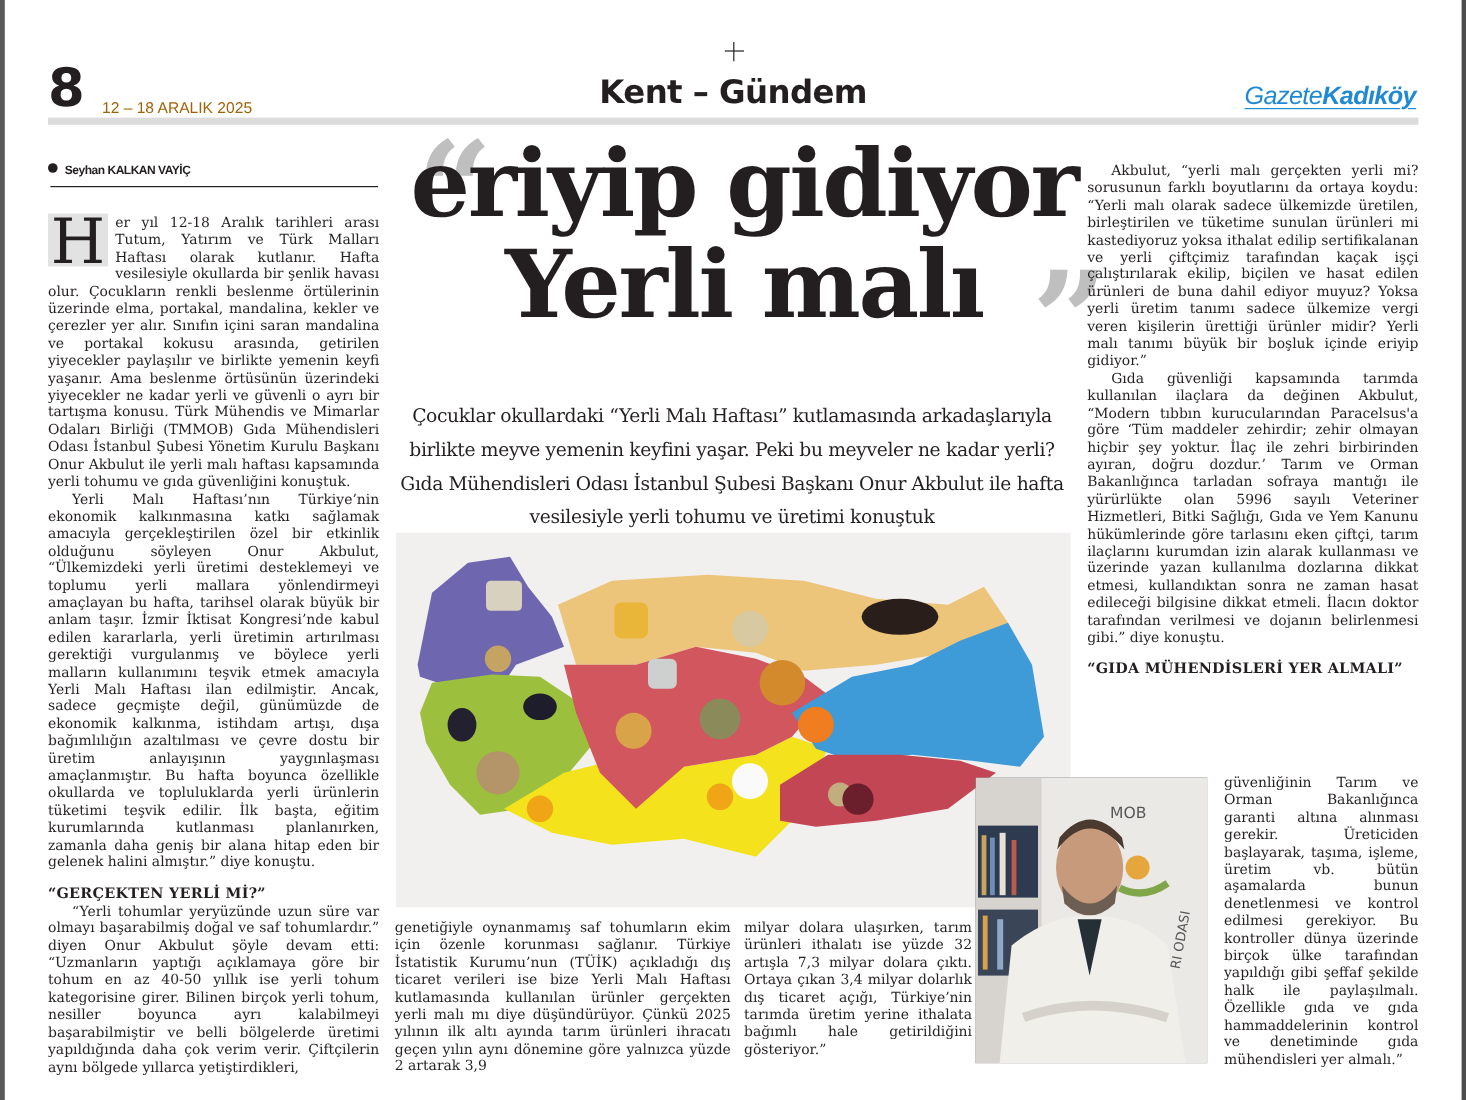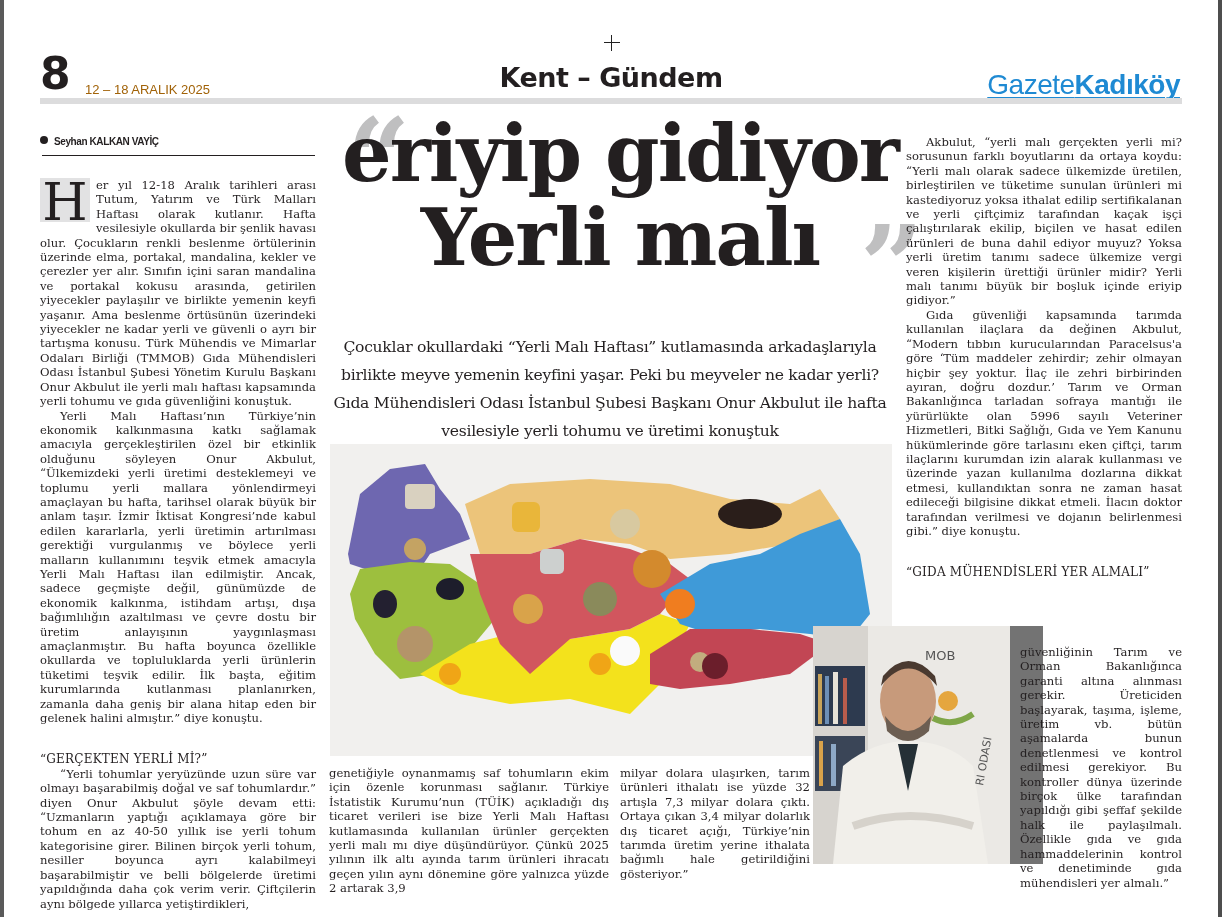--- a/index.html
+++ b/index.html
@@ -9,45 +9,45 @@
   .edge-left { position: absolute; left: 0; top: 0; width: 4px; height: 917px; background: #5a5a5a; }
   .edge-right { position: absolute; right: 0; top: 0; width: 4px; height: 917px; background: #4d4d4d; }
 
   .crop-mark { position: absolute; left: 604px; top: 35px; width: 16px; height: 16px; }
   .crop-mark::before { content: ""; position: absolute; left: 7px; top: 0; width: 1px; height: 16px; background: #222; }
   .crop-mark::after { content: ""; position: absolute; top: 7px; left: 0; height: 1px; width: 16px; background: #222; }
 
   .page-num { position: absolute; left: 40px; top: 50px; font-family: "DejaVu Sans", sans-serif; font-weight: bold; font-size: 44px; line-height: 48px; letter-spacing: -1px; }
   .issue-date { position: absolute; left: 85px; top: 82px; font-family: "Liberation Sans", sans-serif; font-size: 13px; color: #a16207; }
   .section-title { position: absolute; left: 0; width: 1222px; text-align: center; top: 62px; font-family: "DejaVu Sans", sans-serif; font-weight: bold; font-size: 27px; letter-spacing: -0.5px; }
-  .brand { position: absolute; right: 42px; top: 69px; font-family: "Liberation Sans", sans-serif; font-size: 28px; color: #1f8ad3; text-decoration: underline; text-decoration-thickness: 1px; text-underline-offset: 3px; letter-spacing: -0.5px; }
+  .brand { position: absolute; right: 42px; top: 69px; font-family: "Liberation Sans", sans-serif; font-size: 21px; color: #1f8ad3; text-decoration: underline; text-decoration-thickness: 1px; text-underline-offset: 3px; letter-spacing: -0.5px; font-style: italic; }
   .brand b { font-weight: bold; }
   .header-rule { position: absolute; left: 40px; top: 98px; width: 1142px; height: 6px; background: #dcdcdd; }
 
   .byline { position: absolute; left: 40px; top: 136px; font-family: "Liberation Sans", sans-serif; font-weight: bold; font-size: 10px; letter-spacing: -0.4px; }
   .byline .dot { display: inline-block; width: 8px; height: 8px; border-radius: 50%; background: #231f20; margin-right: 6px; vertical-align: 1px; }
   .byline-rule { position: absolute; left: 42px; top: 155px; width: 273px; height: 1px; background: #231f20; }
 
   .col { position: absolute; font-size: 11.6px; line-height: 14.4px; text-align: justify; hyphens: manual; color: #231f20; }
   .col p { text-indent: 20px; }
   .col p.noindent { text-indent: 0; }
-  .col h3 { font-size: 12px; font-weight: normal; margin-top: 27px; letter-spacing: 0.2px; text-align: left; }
+  .col h3 { font-size: 12px; font-weight: bold; margin-top: 12px; letter-spacing: 0.2px; text-align: left; }
 
   .col-left { left: 40px; top: 178px; width: 276px; }
   .dropcap { float: left; width: 50px; height: 44px; background: #e2e2e3; margin: 0 6px 0 0; font-size: 52px; line-height: 48px; text-align: center; font-family: "DejaVu Serif", serif; color: #231f20; }
 
   .headline { position: absolute; left: 340px; top: 112px; width: 560px; font-family: "DejaVu Serif", serif; font-weight: bold; font-size: 78px; line-height: 84px; text-align: center; letter-spacing: -2px; color: #231f20; }
   .quote-open, .quote-close { position: absolute; font-family: "DejaVu Serif", serif; font-weight: bold; font-size: 110px; color: #bfbfc0; line-height: 1; }
   .quote-open { left: 347px; top: 104px; }
   .quote-close { left: 860px; top: 212px; }
 
   .deck { position: absolute; left: 330px; top: 333px; width: 560px; font-family: "DejaVu Serif", serif; font-size: 15.6px; line-height: 28px; text-align: center; color: #231f20; letter-spacing: -0.3px; }
 
   .map-photo { position: absolute; left: 330px; top: 444px; width: 562px; height: 312px; background: #f2f1ef; overflow: hidden; }
-  .portrait { position: absolute; left: 813px; top: 626px; width: 230px; height: 238px; background: #737373; overflow: hidden; }
+  .portrait { position: absolute; left: 813px; top: 648px; width: 193px; height: 238px; background: #737373; overflow: hidden; }
 
   .col-mid1 { left: 329px; top: 766px; width: 280px; }
   .col-mid2 { left: 620px; top: 766px; width: 190px; }
   .col-right { left: 906px; top: 135px; width: 276px; }
   .col-right-narrow { left: 1020px; top: 645px; width: 162px; }
 </style>
 </head>
 <body>
 
 <div class="edge-left"></div>

